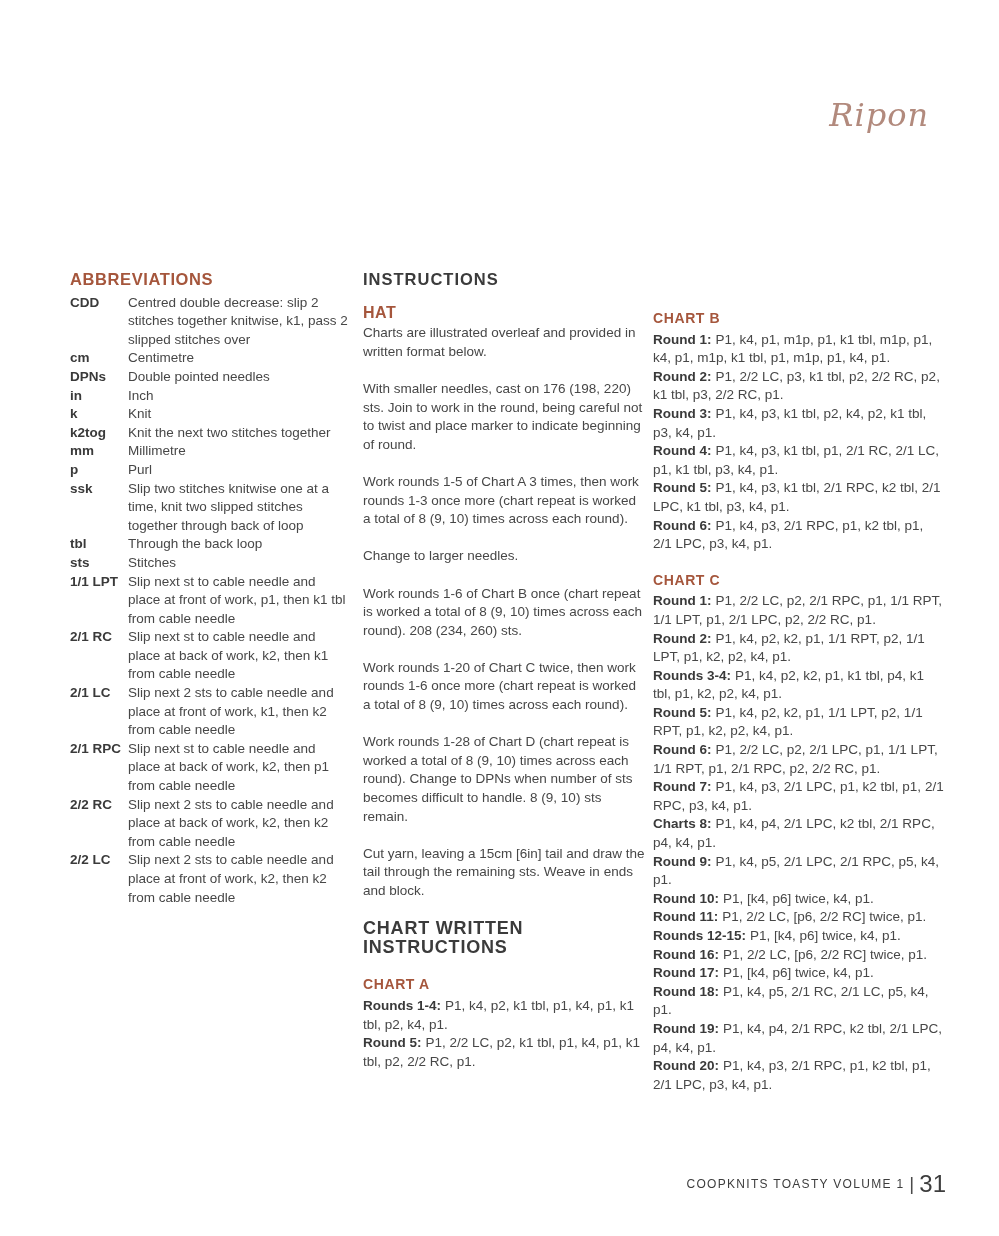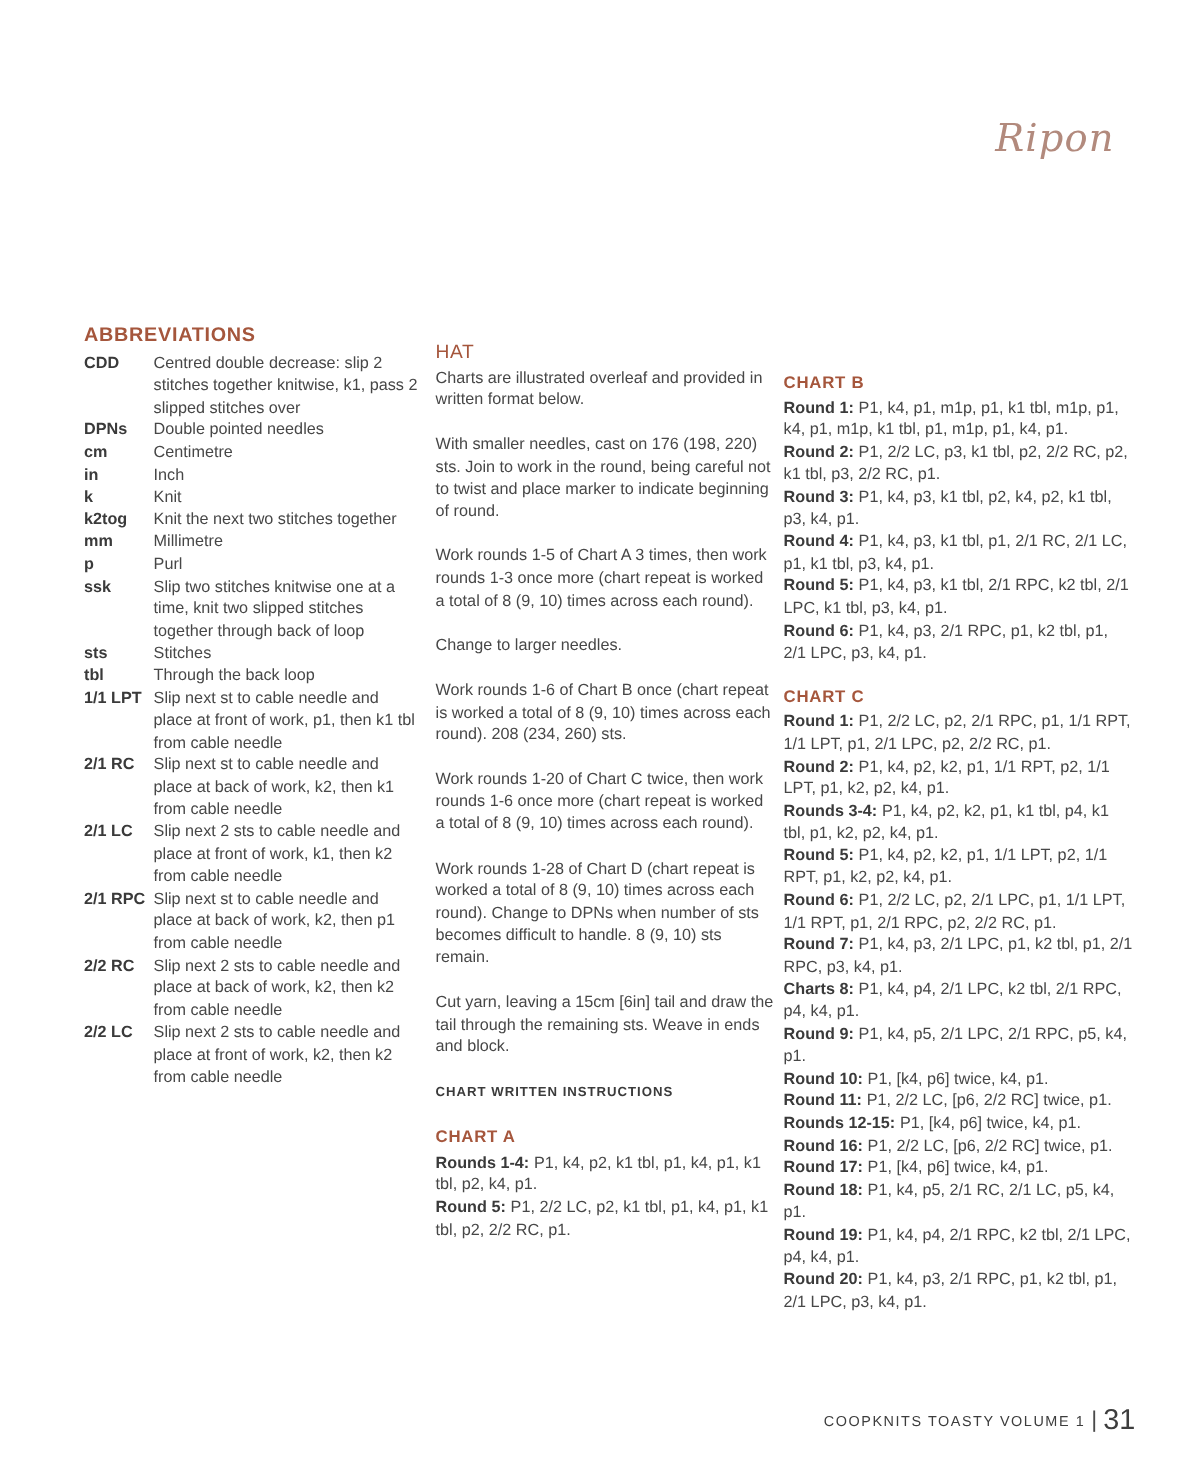--- a/index.html
+++ b/index.html
@@ -20,25 +20,25 @@
   .col-right { left:653px; top:309px; width:292px; }
 
   .h-main { font-size:16.5px; font-weight:bold; letter-spacing:0.6px; margin:0 0 5px 0; }
   .h-accent { color:var(--accent,#a5563c); }
   .h-dark { color:#3b3b3b; letter-spacing:1px; }
 
   .abbr-row { display:flex; }
   .abbr-term { flex:0 0 58px; font-weight:bold; color:#3a3a3a; }
   .abbr-def { flex:1; }
 
-  .hat-title { font-size:16px; font-weight:normal; letter-spacing:0.5px; margin:15px 0 2px 0; }
+  .hat-title { font-size:16px; font-weight:bold; letter-spacing:0.5px; margin:15px 0 2px 0; }
   p.body { margin:0 0 18.6px 0; }
 
   .sub-heading {
-    font-size:11px; font-weight:bold; letter-spacing:0.8px;
+    font-size:18px; font-weight:bold; letter-spacing:0.8px;
     color:#3b3b3b; margin:9px 0 19px 0;
   }
   .chart-title { font-size:14px; font-weight:bold; letter-spacing:0.6px; margin:0 0 3px 0; }
   .chart-gap { margin-top:17px; }
   p.round { margin:0; }
   p.round b { color:#3a3a3a; margin-right:4px; }
 
   .footer {
     position:absolute; top:1170px; right:53px;
     display:flex; align-items:center; gap:5px; color:#3d3d3d;
@@ -57,30 +57,30 @@
   <div class="col col-left">
     <h2 class="h-main h-accent">ABBREVIATIONS</h2>
     <div>
 
         <div class="abbr-row">
           <span class="abbr-term">CDD</span>
           <span class="abbr-def">Centred double decrease: slip 2 stitches together knitwise, k1, pass 2 slipped stitches over</span>
         </div>
 
         <div class="abbr-row">
+          <span class="abbr-term">cm</span>
+          <span class="abbr-def">Centimetre</span>
+        </div>
+
+        <div class="abbr-row">
           <span class="abbr-term">DPNs</span>
           <span class="abbr-def">Double pointed needles</span>
         </div>
 
         <div class="abbr-row">
-          <span class="abbr-term">cm</span>
-          <span class="abbr-def">Centimetre</span>
-        </div>
-
-        <div class="abbr-row">
           <span class="abbr-term">in</span>
           <span class="abbr-def">Inch</span>
         </div>
 
         <div class="abbr-row">
           <span class="abbr-term">k</span>
           <span class="abbr-def">Knit</span>
         </div>
 
         <div class="abbr-row">
@@ -98,29 +98,29 @@
           <span class="abbr-term">p</span>
           <span class="abbr-def">Purl</span>
         </div>
 
         <div class="abbr-row">
           <span class="abbr-term">ssk</span>
           <span class="abbr-def">Slip two stitches knitwise one at a time, knit two slipped stitches together through back of loop</span>
         </div>
 
         <div class="abbr-row">
+          <span class="abbr-term">tbl</span>
+          <span class="abbr-def">Through the back loop</span>
+        </div>
+
+        <div class="abbr-row">
           <span class="abbr-term">sts</span>
           <span class="abbr-def">Stitches</span>
         </div>
 
-        <div class="abbr-row">
-          <span class="abbr-term">tbl</span>
-          <span class="abbr-def">Through the back loop</span>
-        </div>
-
 
         <div class="abbr-row">
           <span class="abbr-term">1/1 LPT</span>
           <span class="abbr-def">Slip next st to cable needle and place at front of work, p1, then k1 tbl from cable needle</span>
         </div>
 
         <div class="abbr-row">
           <span class="abbr-term">2/1 RC</span>
           <span class="abbr-def">Slip next st to cable needle and place at back of work, k2, then k1 from cable needle</span>
         </div>
@@ -143,20 +143,21 @@
 
         <div class="abbr-row">
           <span class="abbr-term">2/2 LC</span>
           <span class="abbr-def">Slip next 2 sts to cable needle and place at front of work, k2, then k2 from cable needle</span>
         </div>
 
     </div>
   </div>
 
   <div class="col col-mid">
+    <h2 class="h-main h-dark" style="margin-bottom:0;">INSTRUCTIONS</h2>
     <h3 class="hat-title h-accent">HAT</h3>
     <div>
 
         <p class="body">Charts are illustrated overleaf and provided in written format below.</p>
 
         <p class="body">With smaller needles, cast on 176 (198, 220) sts. Join to work in the round, being careful not to twist and place marker to indicate beginning of round.</p>
 
         <p class="body">Work rounds 1-5 of Chart A 3 times, then work rounds 1-3 once more (chart repeat is worked a total of 8 (9, 10) times across each round).</p>
 
         <p class="body">Change to larger needles.</p>

